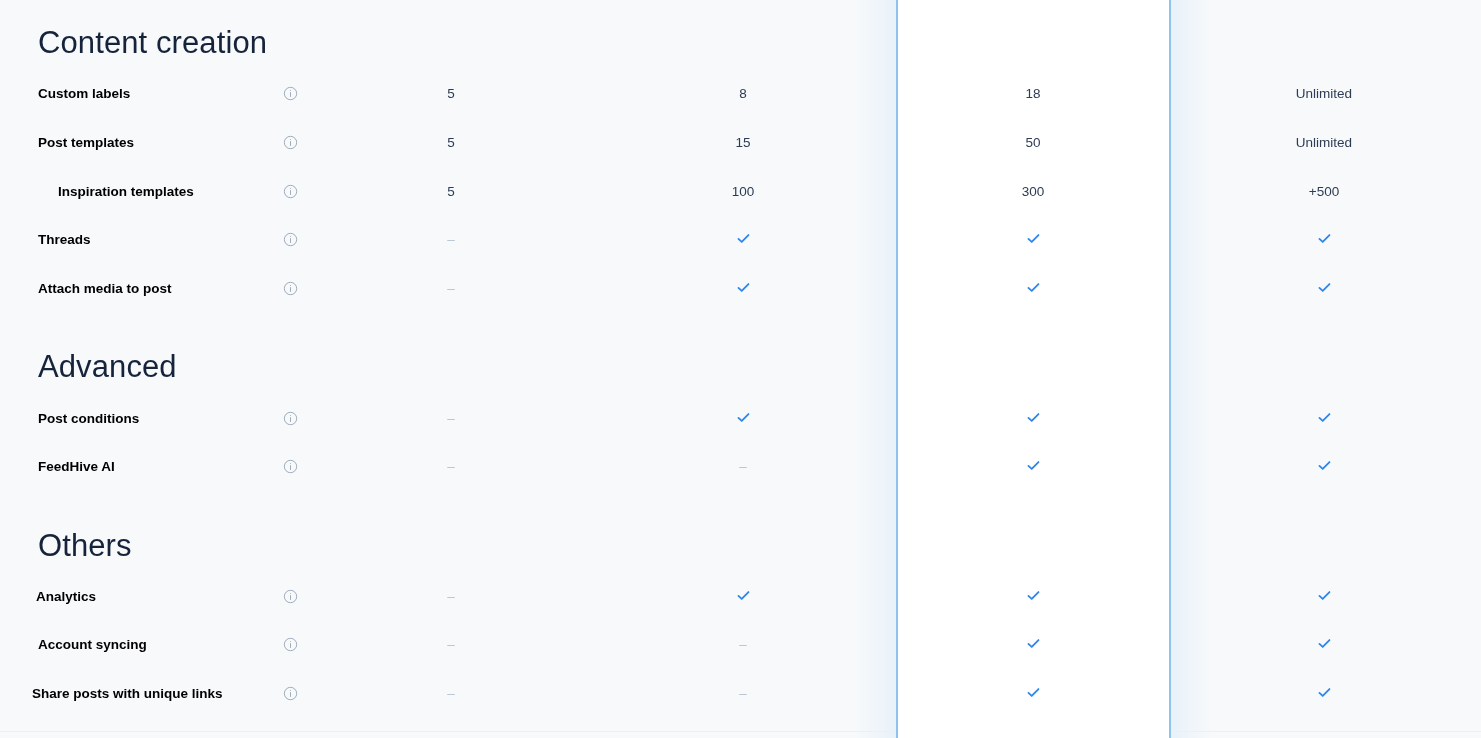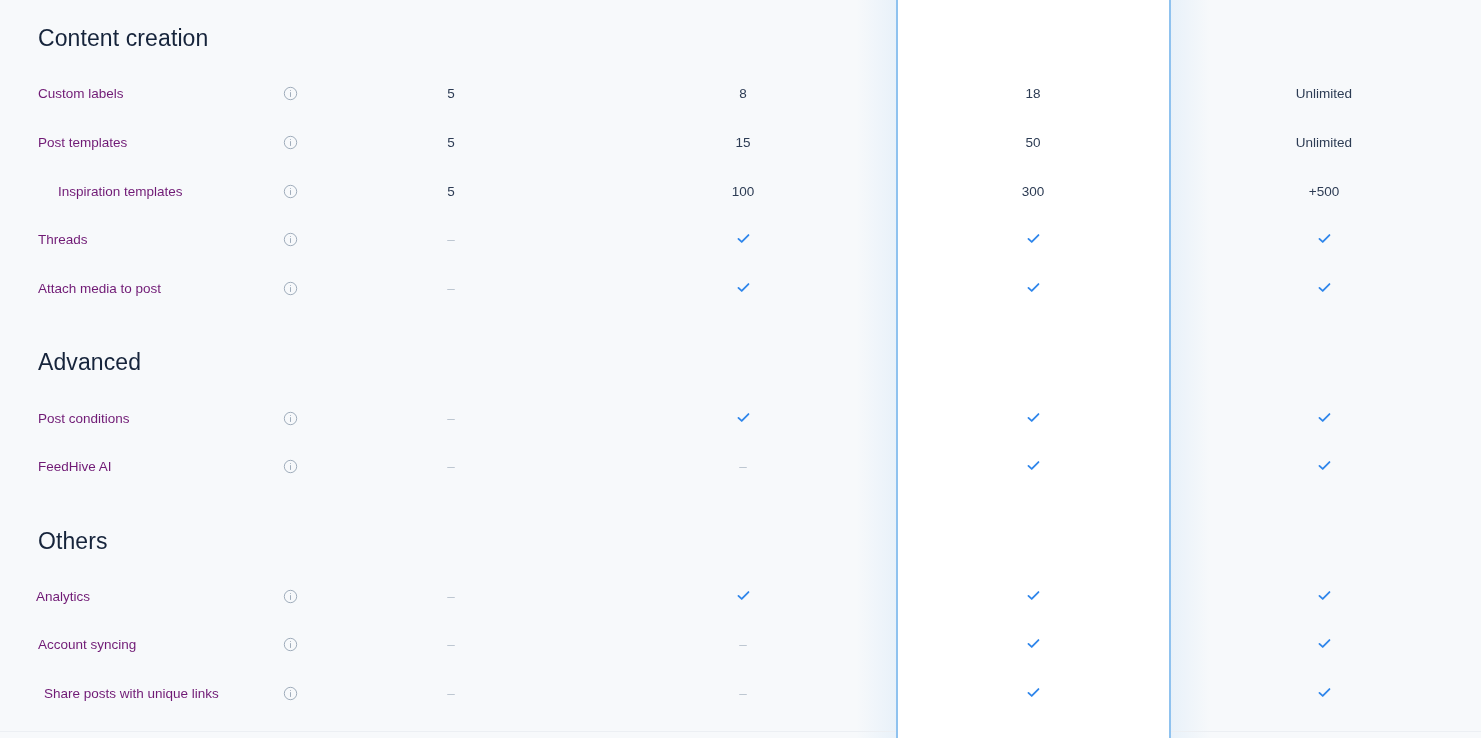--- a/index.html
+++ b/index.html
@@ -71,21 +71,21 @@
   
   .table-content {
     position: relative;
     z-index: 2;
     padding-left: 38px;
     padding-right: 0;
   }
 
   
   .section-title {
-    font-size: 23px;
+    font-size: 31px;
     font-weight: 400;
     line-height: 1;
     color: #16243b;
     letter-spacing: 0.1px;
   }
 
   
   .feature-row {
     display: flex;
     align-items: center;
@@ -94,22 +94,23 @@
 
   .feature-label-cell {
     display: flex;
     align-items: center;
     flex: 0 0 auto;
   }
 
   .feature-label {
     font-size: 13.5px;
     line-height: 18px;
-    color: #701a75;
+    color: #000000;
     white-space: nowrap;
+    font-weight: bold;
   }
 
   
   .info-icon-slot {
     position: absolute;
     left: 283px;
     width: 16px;
     height: 16px;
   }
 
@@ -364,21 +365,21 @@
         <div class="value-cell col-1"><span class="value-dash">–</span></div>
         <div class="value-cell col-2"><span class="value-dash">–</span></div>
         <div class="value-cell col-3"><span class="check-icon"><svg viewBox="0 0 16 16" width="15" height="15" fill="none" stroke="currentColor" stroke-width="1.9" stroke-linecap="round" stroke-linejoin="round">
               <path d="M2.6 8.4 L6.1 11.7 L13.3 4.3"></path>
             </svg></span></div>
         <div class="value-cell col-4"><span class="check-icon"><svg viewBox="0 0 16 16" width="15" height="15" fill="none" stroke="currentColor" stroke-width="1.9" stroke-linecap="round" stroke-linejoin="round">
               <path d="M2.6 8.4 L6.1 11.7 L13.3 4.3"></path>
             </svg></span></div>
       </div>
       <div class="row-abs feature-row" style="top:684px">
-        <div class="feature-label-cell" style="padding-left:44px">
+        <div class="feature-label-cell" style="padding-left:32px">
           <span class="feature-label">Share posts with unique links</span>
         </div>
         <span class="info-icon-slot">
           <span class="info-icon">
             <svg viewBox="0 0 16 16" width="15" height="15" fill="none" stroke="currentColor" stroke-width="1">
               <circle cx="8" cy="8" r="6.6"></circle>
               <line x1="8" y1="7" x2="8" y2="11.2" stroke-linecap="round"></line>
               <circle cx="8" cy="4.9" r="0.55" fill="currentColor" stroke="none"></circle>
             </svg>
           </span>

